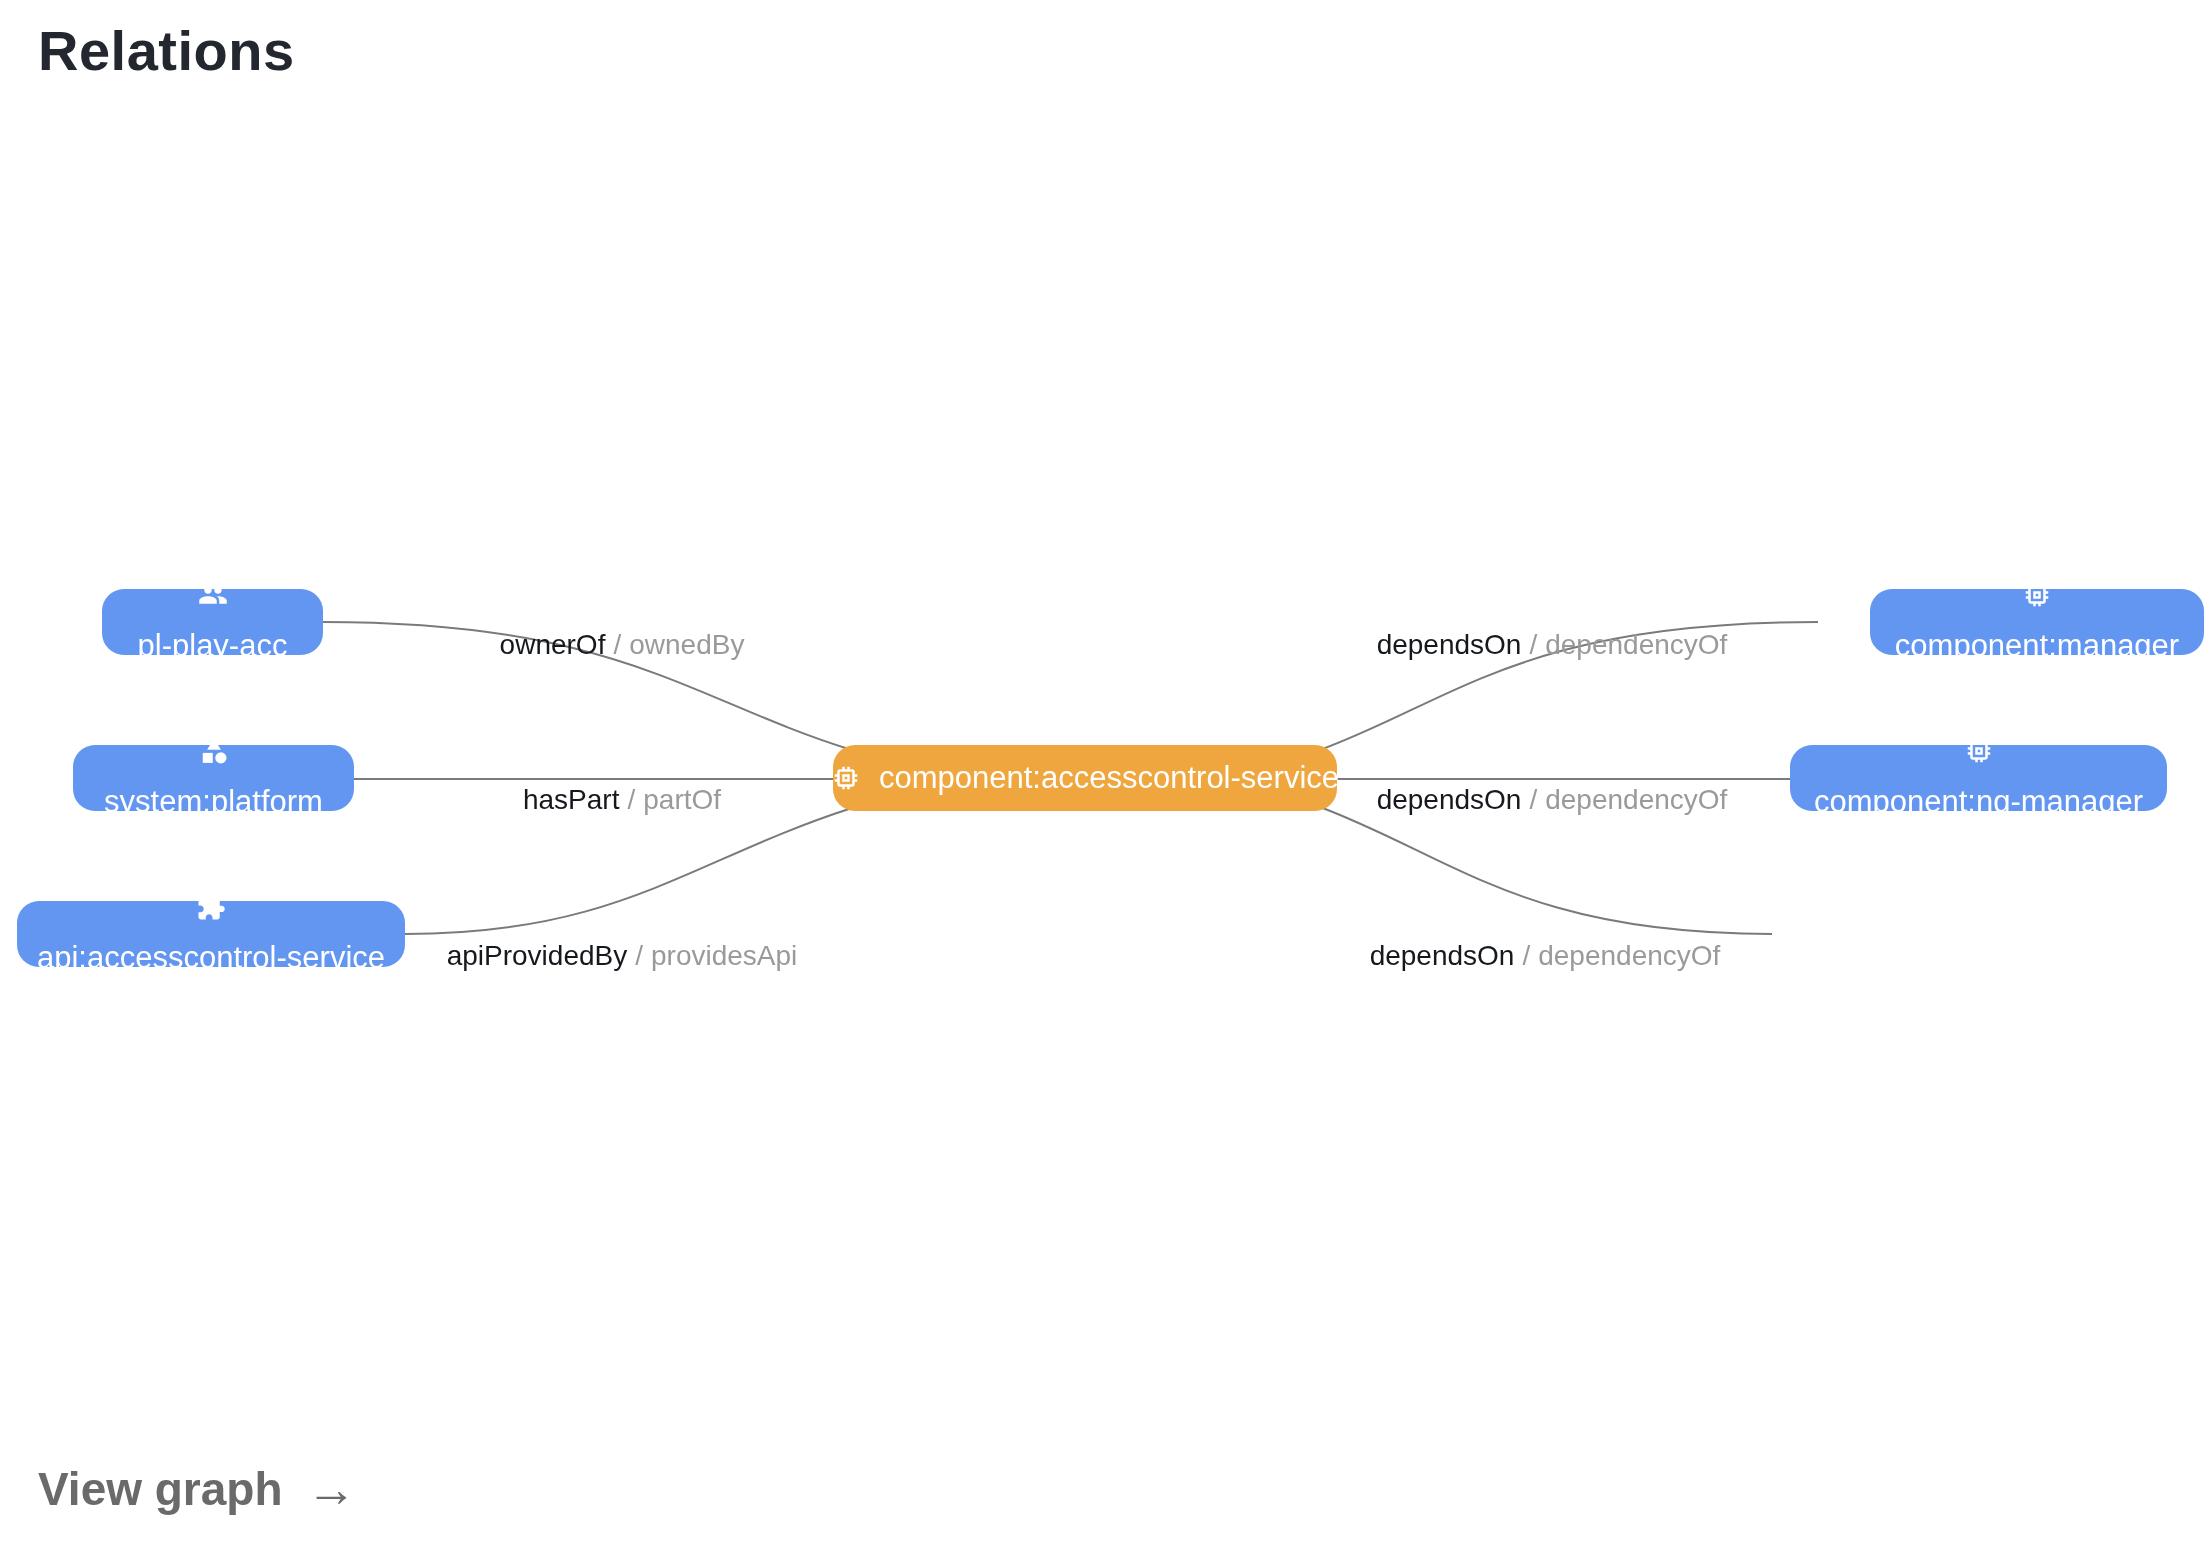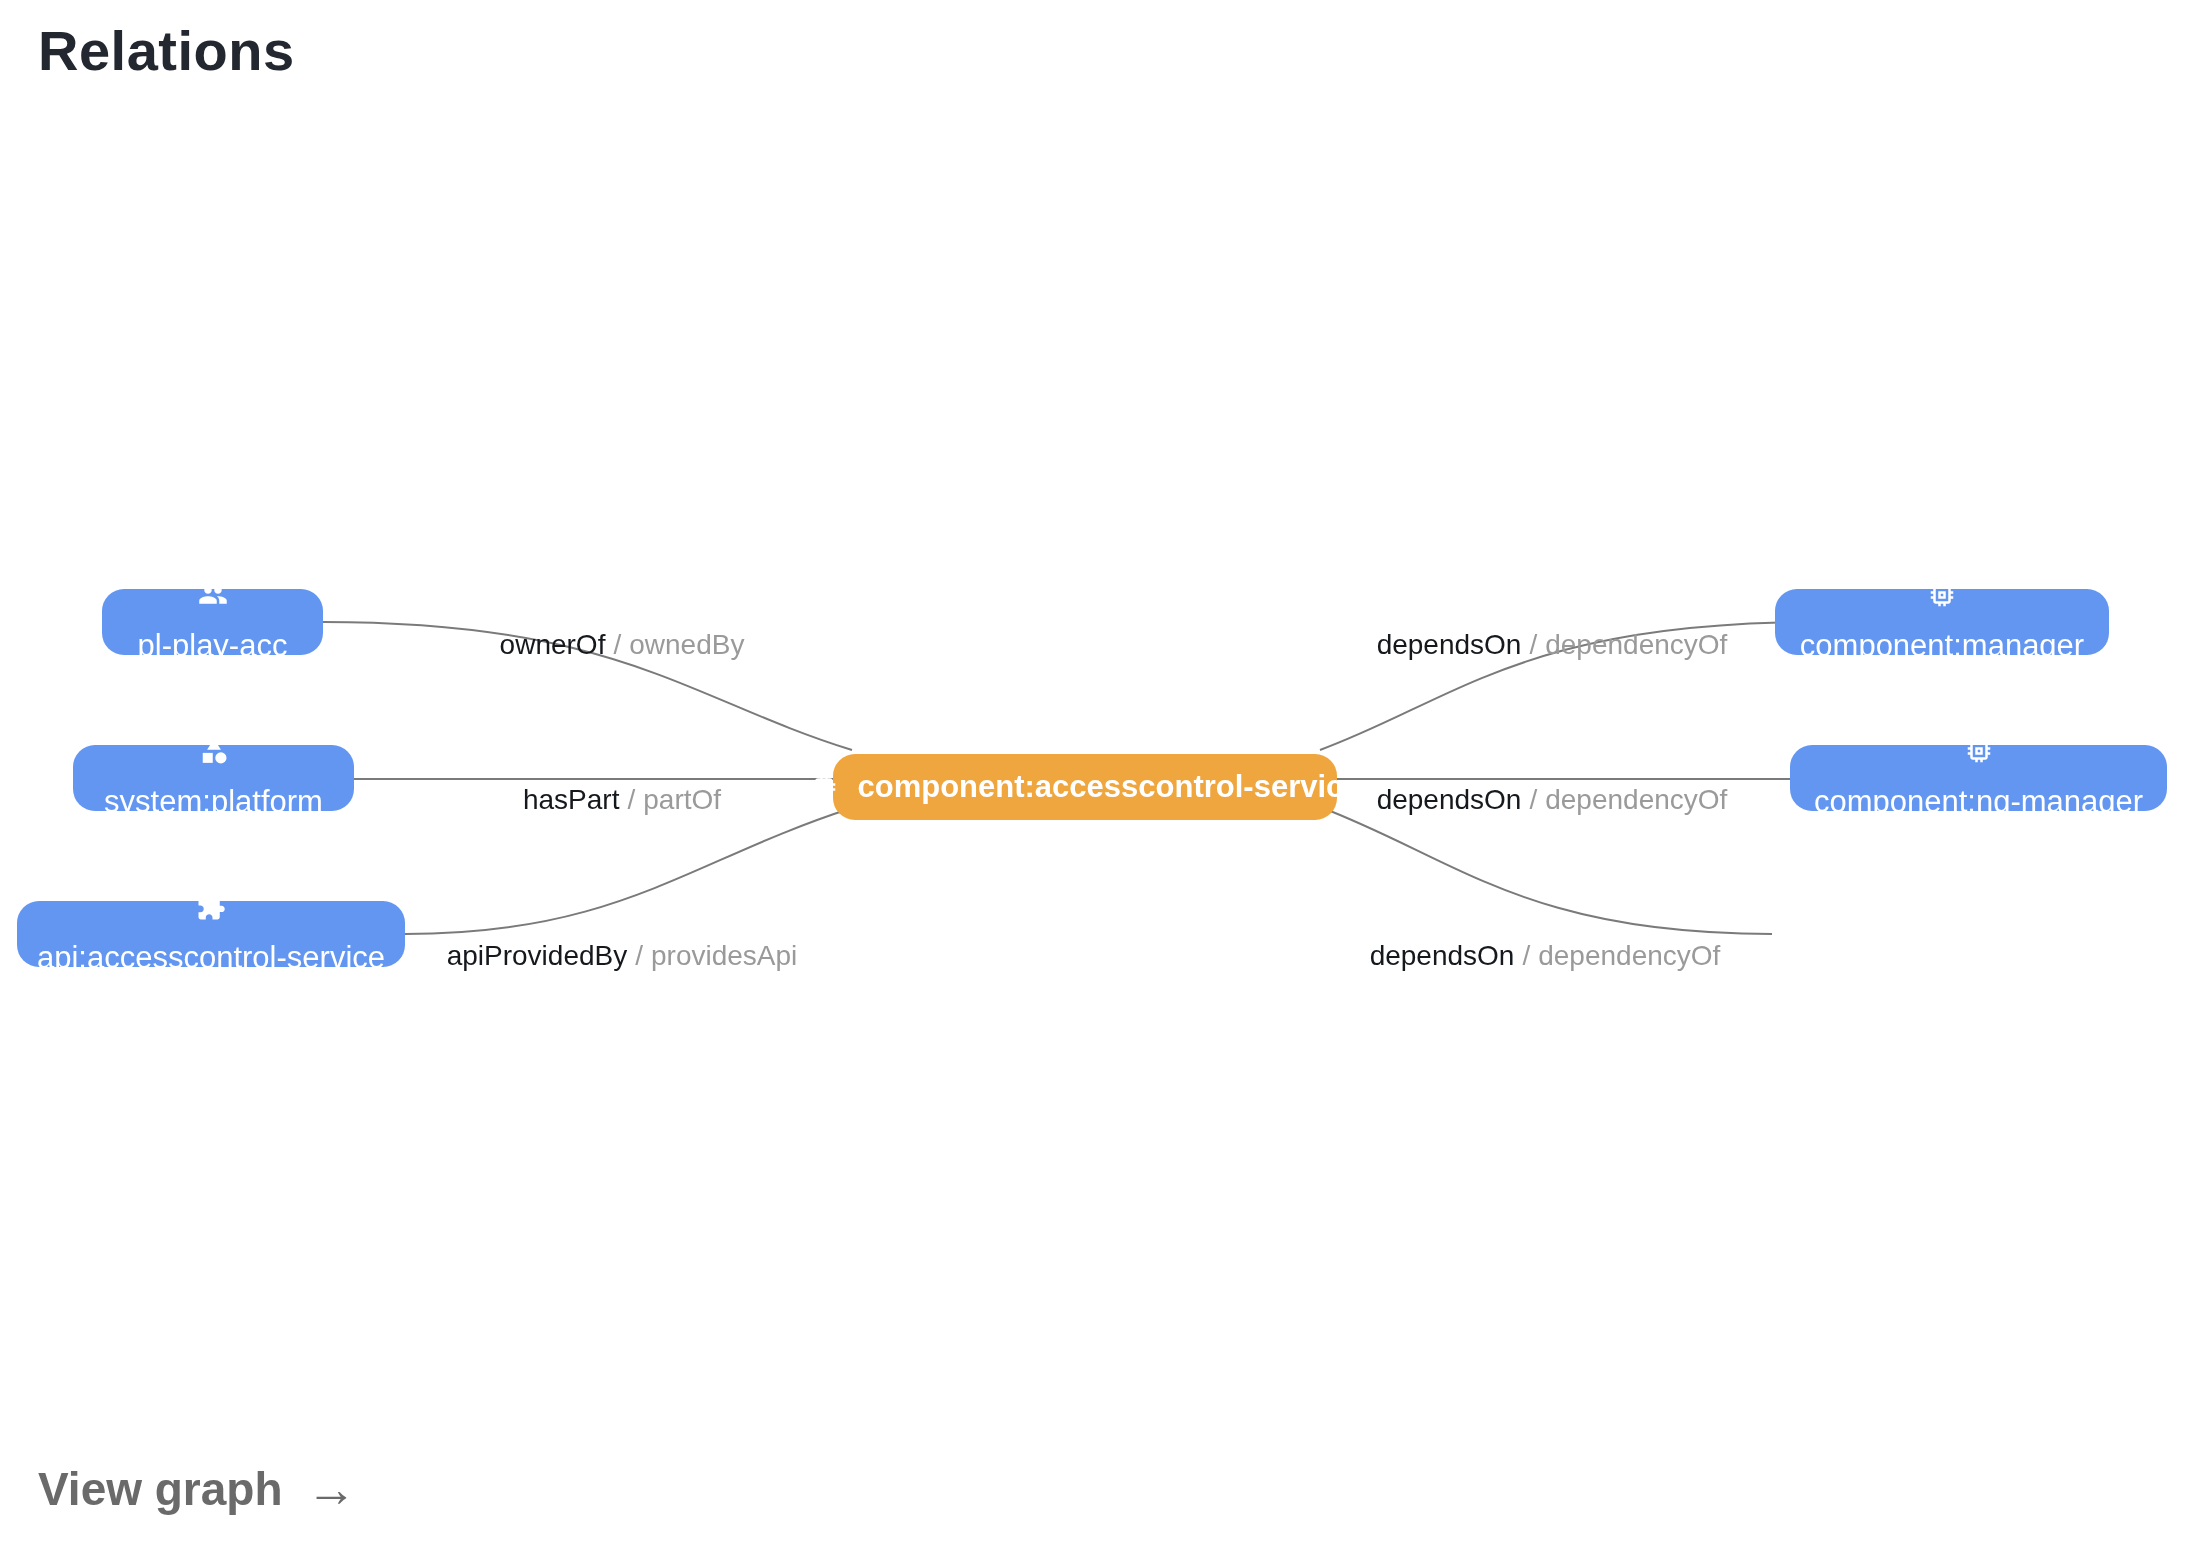--- a/index.html
+++ b/index.html
@@ -42,21 +42,21 @@
     align-items: center;
     justify-content: center;
     gap: 18px;
     color: #ffffff;
     font-size: 31px;
     box-sizing: border-box;
     cursor: pointer;
     white-space: nowrap;
   }
   .node.blue { background: var(--node-blue); flex-direction: column; }
-  .node.orange { background: var(--node-orange); font-weight: 700; margin-top: 9px; }
+  .node.orange { background: var(--node-orange); font-weight: 400; }
   .node .icon { width: 30px; height: 30px; display: inline-flex; flex: 0 0 auto; }
   .node .icon svg { width: 100%; height: 100%; fill: #ffffff; }
   .edge-label {
     position: absolute;
     transform: translate(-50%, -50%);
     font-size: 28px;
     white-space: nowrap;
     color: var(--label-dark);
   }
   .edge-label .sep, .edge-label .rev { color: var(--label-gray); }
@@ -122,21 +122,21 @@
 
   <div class="node orange" style="left:833px; top:745px; width:504px;">
     <span class="icon">
       <svg viewBox="0 0 24 24">
           <path d="M15 9H9v6h6V9zm-2 4h-2v-2h2v2zm8-2V9h-2V7c0-1.1-.9-2-2-2h-2V3h-2v2h-2V3H9v2H7c-1.1 0-2 .9-2 2v2H3v2h2v2H3v2h2v2c0 1.1.9 2 2 2h2v2h2v-2h2v2h2v-2h2c1.1 0 2-.9 2-2v-2h2v-2h-2v-2h2zm-4 6H7V7h10v10z"></path>
         </svg>
     </span>
     <span>component:accesscontrol-service</span>
   </div>
 
-  <div class="node blue" style="left:1775px; top:589px; width:334px;">
+  <div class="node blue" style="left:1870px; top:589px; width:334px;">
     <span class="icon">
       <svg viewBox="0 0 24 24">
           <path d="M15 9H9v6h6V9zm-2 4h-2v-2h2v2zm8-2V9h-2V7c0-1.1-.9-2-2-2h-2V3h-2v2h-2V3H9v2H7c-1.1 0-2 .9-2 2v2H3v2h2v2H3v2h2v2c0 1.1.9 2 2 2h2v2h2v-2h2v2h2v-2h2c1.1 0 2-.9 2-2v-2h2v-2h-2v-2h2zm-4 6H7V7h10v10z"></path>
         </svg>
     </span>
     <span>component:manager</span>
   </div>
 
   <div class="node blue" style="left:1790px; top:745px; width:377px;">
     <span class="icon">

